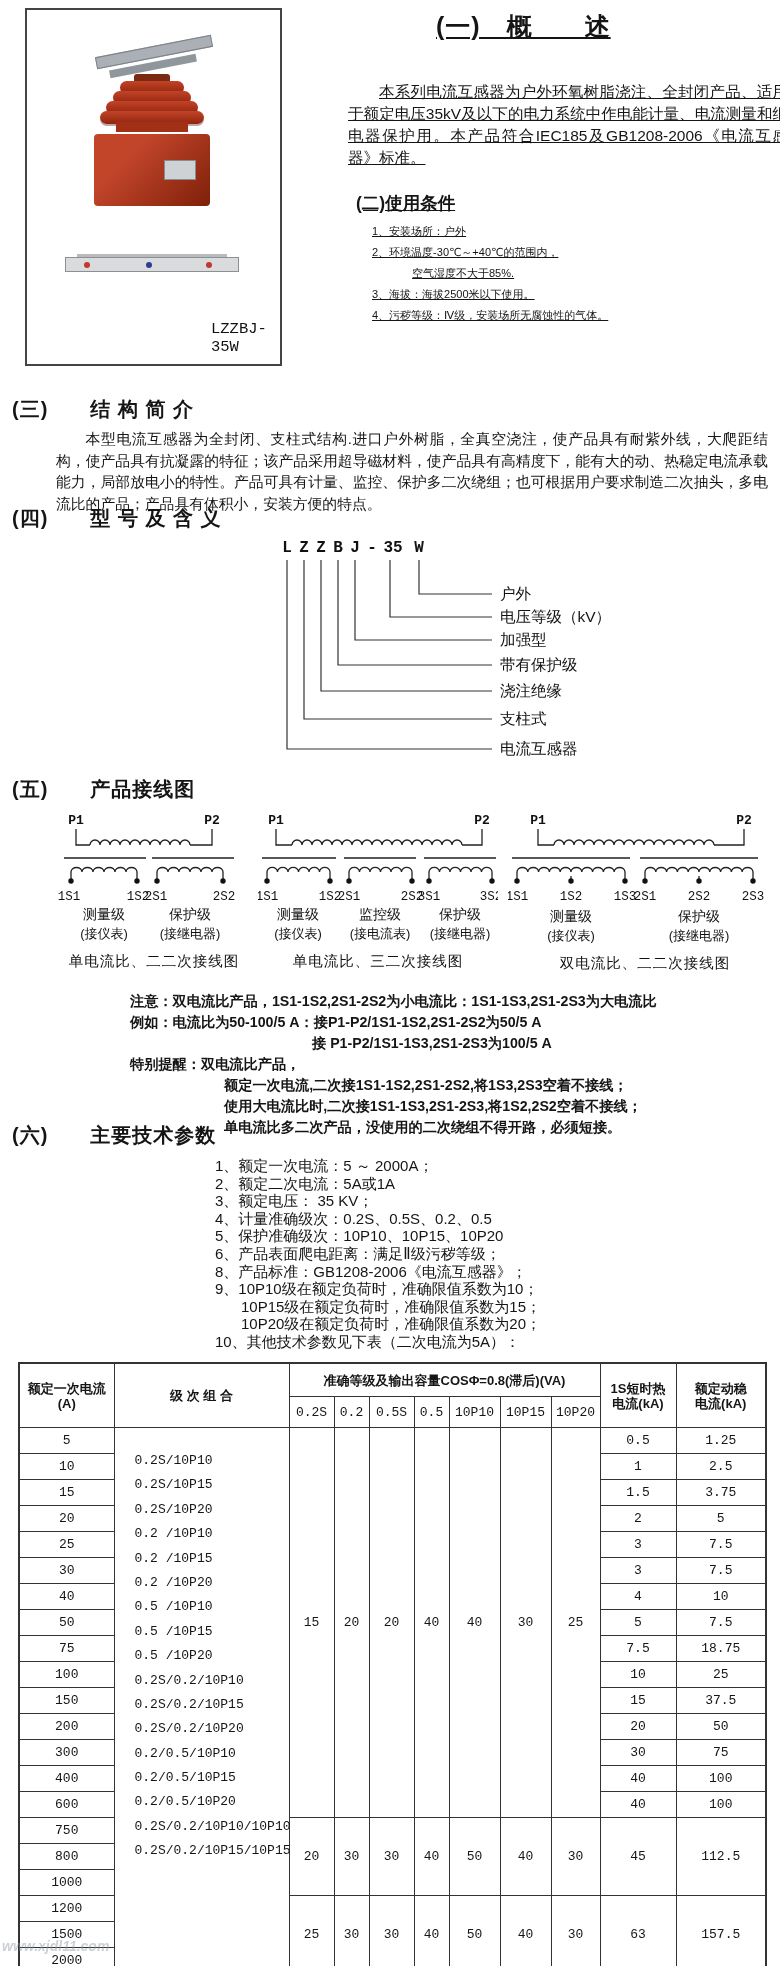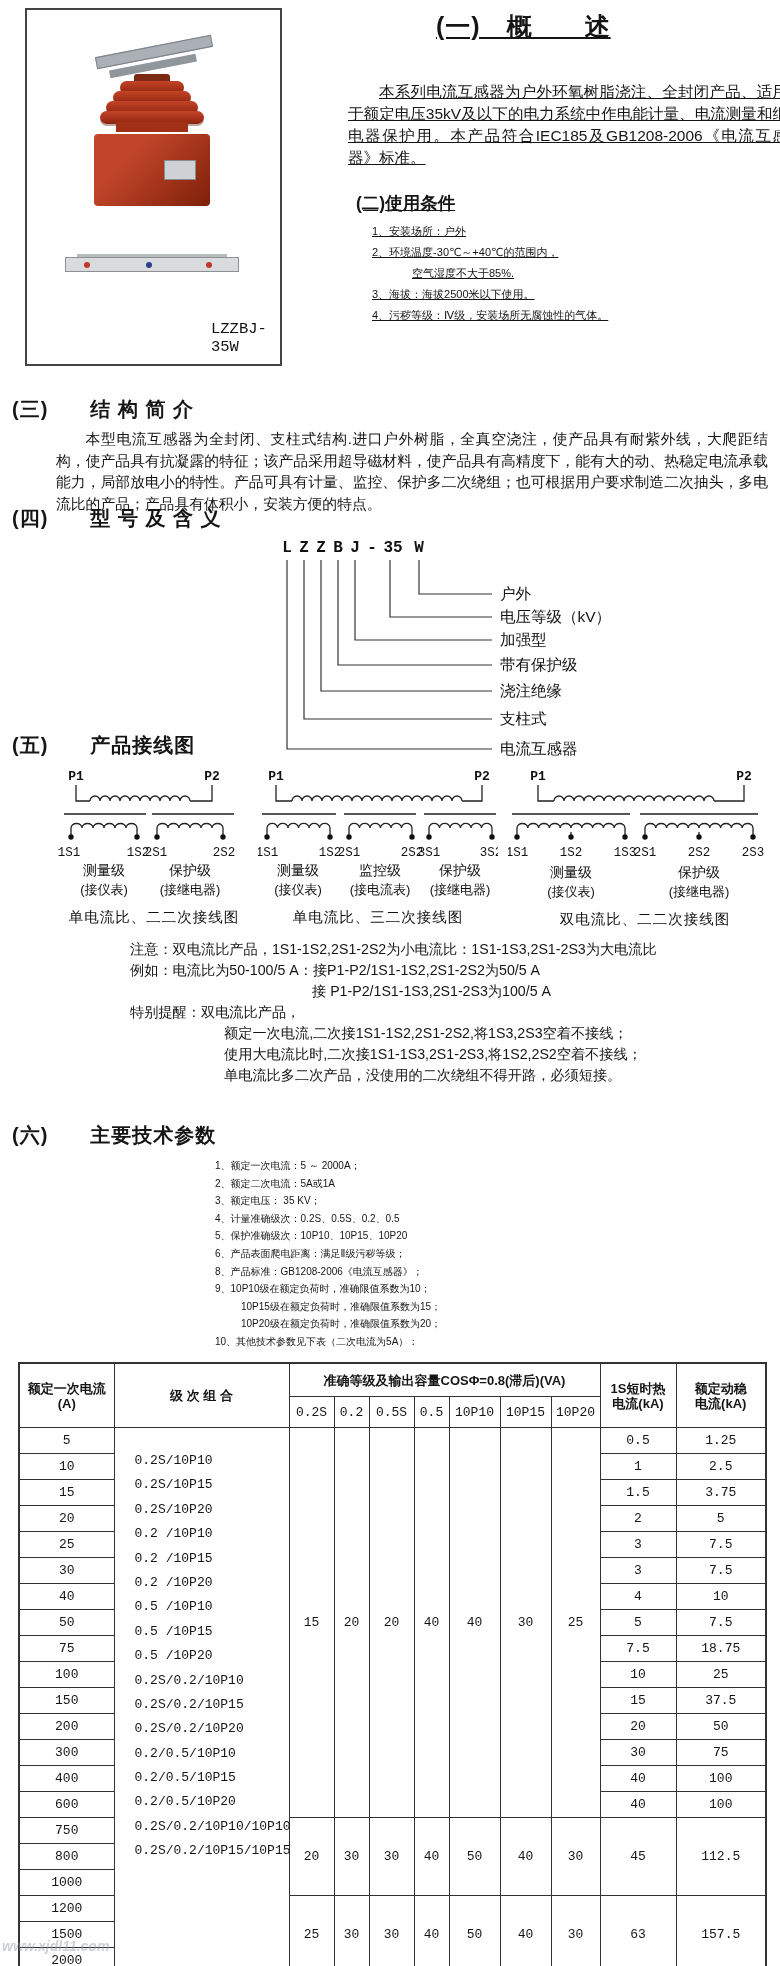--- a/index.html
+++ b/index.html
@@ -35,37 +35,37 @@
   #sec3{position:absolute;left:12px;top:396px;width:760px;}
   .h-sec{font-size:20px;font-weight:bold;letter-spacing:1px;}
   .p3{margin:6px 4px 0 44px;width:712px;font-size:14.8px;line-height:21.5px;text-align:justify;text-indent:2em;}
   
   #sec4{position:absolute;left:12px;top:505px;width:768px;}
   #modelSvg{display:block;margin-top:4px;}
   .svg-line{stroke:#333;stroke-width:1.2;fill:none;}
   .mchar{font-family:"Liberation Mono","DejaVu Sans Mono",monospace;font-size:16px;font-weight:bold;fill:#111;}
   .mlabel{font-size:15.5px;fill:#111;}
   
-  #sec5{position:absolute;left:12px;top:732px;width:768px;}
+  #sec5{position:absolute;left:12px;top:776px;width:768px;}
   #diagrams{position:relative;height:172px;margin-top:8px;}
   #diagrams svg{position:absolute;top:0;}
   .wire{stroke:#222;stroke-width:1.3;fill:none;}
   .core{stroke:#222;stroke-width:1.6;fill:none;}
   .term{font-family:"Liberation Mono","DejaVu Sans Mono",monospace;font-size:12.5px;fill:#111;text-anchor:middle;}
   .pterm{font-family:"Liberation Mono","DejaVu Sans Mono",monospace;font-size:13px;font-weight:bold;fill:#111;text-anchor:middle;}
   .wname{font-size:14px;fill:#111;text-anchor:middle;}
   .wsub{font-size:13px;fill:#111;text-anchor:middle;}
   .wcap{font-size:14.5px;fill:#111;text-anchor:middle;letter-spacing:1px;}
-  .notes{font-size:14.2px;line-height:21px;}
+  .notes{margin-top:8px;font-size:14.2px;line-height:21px;font-weight:bold;}
   .notes .n1{padding-left:118px;}
   .notes .n2{padding-left:212px;}
   .notes .n3{padding-left:300px;}
   
   #sec6{position:absolute;left:12px;top:1122px;width:768px;}
-  .params{margin-top:8px;margin-left:203px;font-size:10px;line-height:17.6px;}
+  .params{margin-top:8px;margin-left:203px;font-size:15px;line-height:17.6px;}
   .params div.indent{padding-left:26px;}
   
   #tableWrap{position:absolute;left:18px;top:1362px;}
   table{border-collapse:collapse;table-layout:fixed;width:747px;background:#fff;}
   th,td{border:1px solid #333;padding:0;text-align:center;}
   table{border:2px solid #333;}
   th{font-size:13px;font-weight:bold;white-space:pre-line;line-height:15px;}
   .va-col{font-weight:normal;font-family:"Liberation Mono","DejaVu Sans Mono",monospace;font-size:13px;}
   td{height:25px;font-family:"Liberation Mono","DejaVu Sans Mono",monospace;font-size:13px;}
   tr.hr1 th{height:32px;} tr.hr2 th{height:30px;}

